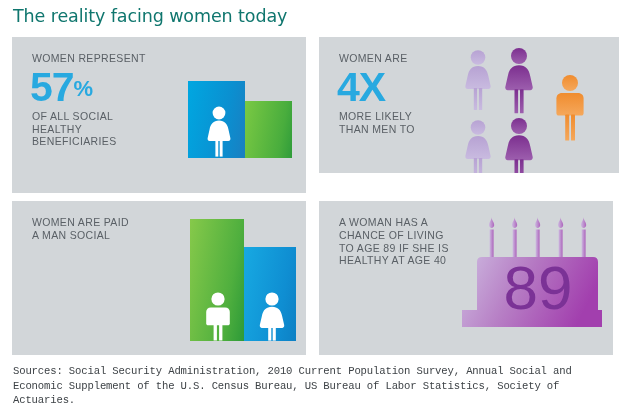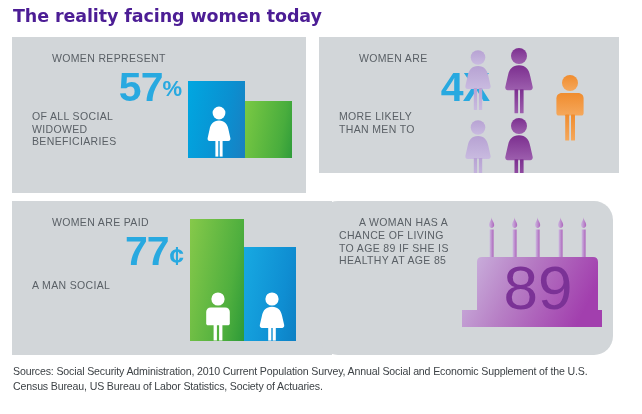--- a/index.html
+++ b/index.html
@@ -20,69 +20,67 @@
     height: 414px;
     background: #ffffff;
   }
 
   
   .title {
     position: absolute;
     left: 13px;
     top: 6px;
     font-size: 17.5px;
-    color: #4c1d95;
+    color: #0f766e;
     font-family: "DejaVu Sans", sans-serif;
-    font-weight: 700;
+    font-weight: 400;
     letter-spacing: -0.1px;
     white-space: nowrap;
   }
 
   
   .grid {
     position: absolute;
     left: 12px;
     top: 37px;
     width: 601px;
     height: 318px;
   }
   .panel {
     position: absolute;
     background: #d2d6d9;
     overflow: hidden;
   }
   .p-tl { left: 0px;   top: 0px;   width: 294px; height: 156px; }
   .p-tr { left: 307px; top: 0px;   width: 294px; height: 136px; padding-left: 6px; }
-  .p-bl { left: 0px;   top: 164px; width: 294px; height: 154px; padding-left: 26px; }
-  .p-br { left: 307px; top: 164px; width: 294px; height: 154px; border-radius: 19px; }
+  .p-bl { left: 0px;   top: 164px; width: 294px; height: 154px; }
+  .p-br { left: 307px; top: 164px; width: 294px; height: 154px; }
 
   .stat-text {
     position: absolute;
     left: 20px;
     top: 15px;
     width: 150px;
   }
   .lead {
     font-size: 10.5px;
     color: #5a6066;
     letter-spacing: 0.35px;
     line-height: 13px;
     font-family: "Liberation Sans", sans-serif;
-    margin-left: 20px;
   }
   .big {
     color: #28a9e0;
     font-family: "Liberation Sans", sans-serif;
     font-weight: bold;
     font-size: 41px;
     line-height: 42px;
     letter-spacing: -1px;
     margin: 1px 0 2px -2px;
     display: block;
-    text-align: right;
   }
   .big .unit {
     font-size: 22px;
     letter-spacing: 0;
     vertical-align: top;
     position: relative;
     top: 2px;
   }
   .big .unit-cent {
     font-size: 26px;
@@ -116,42 +114,42 @@
 
   
   .sources {
     position: absolute;
     left: 13px;
     top: 364px;
     width: 610px;
     font-size: 10.6px;
     line-height: 14.5px;
     color: #3d4246;
-    font-family: Liberation Sans, sans-serif;
+    font-family: Liberation Mono, monospace;
     letter-spacing: -0.15px;
   }
 </style>
 </head>
 <body>
 
 <div class="page">
 
   <div class="title">The reality facing women today</div>
 
   <div class="grid">
 
     <div class="panel p-tl">
       <div class="stat-text">
         <div class="lead">
           <div>WOMEN REPRESENT</div>
         </div>
         <span class="big"><span>57</span><span class="unit">%</span></span>
         <div class="sub">
           <div>OF ALL SOCIAL</div>
-          <div>WIDOWED</div>
+          <div>HEALTHY</div>
           <div>BENEFICIARIES</div>
         </div>
       </div>
 
       <div class="bars" style="left:176px; top:44px; width:105px; height:77px;">
         <div class="bar bar-blue" style="left:0px; width:57px; height:77px;"></div>
         <div class="bar bar-green" style="left:57px; width:47px; height:57px;"></div>
         <div class="fig" style="left:16px; top:24px;">
           <svg width="30" height="52" viewBox="0 0 30 52">
             <circle cx="15" cy="8" r="6.4" fill="#ffffff"></circle>
@@ -228,21 +226,20 @@
           </g>
         </svg>
       </div>
     </div>
 
     <div class="panel p-bl">
       <div class="stat-text">
         <div class="lead">
           <div>WOMEN ARE PAID</div>
         </div>
-        <span class="big"><span>77</span><span class="unit-cent">¢</span></span>
         <div class="sub">
           <div>A MAN SOCIAL</div>
         </div>
       </div>
 
       <div class="bars" style="left:178px; top:18px; width:110px; height:122px;">
         <div class="bar bar-green2" style="left:0px; width:54px; height:122px;"></div>
         <div class="bar bar-blue2" style="left:54px; width:52px; height:94px;"></div>
         <div class="fig" style="left:12px; top:72px;">
           <svg width="32" height="50" viewBox="0 0 32 50">
@@ -264,21 +261,21 @@
     </div>
 
     <div class="panel p-br">
       <div class="stat-text">
         <div class="lead">
           <div>A WOMAN HAS A</div>
         </div>
         <div class="sub">
           <div>CHANCE OF LIVING</div>
           <div>TO AGE 89 IF  SHE IS</div>
-          <div>HEALTHY AT AGE 85</div>
+          <div>HEALTHY AT AGE 40</div>
         </div>
       </div>
 
       <div class="cake-wrap" style="left:143px; top:16px;">
         <svg width="140" height="128" viewBox="0 0 140 128">
           <defs>
             <linearGradient id="cakeGrad" x1="0" y1="0" x2="1" y2="0.25">
               <stop offset="0%" stop-color="#cdb9e0"></stop>
               <stop offset="45%" stop-color="#b77fc5"></stop>
               <stop offset="100%" stop-color="#a23fae"></stop>

